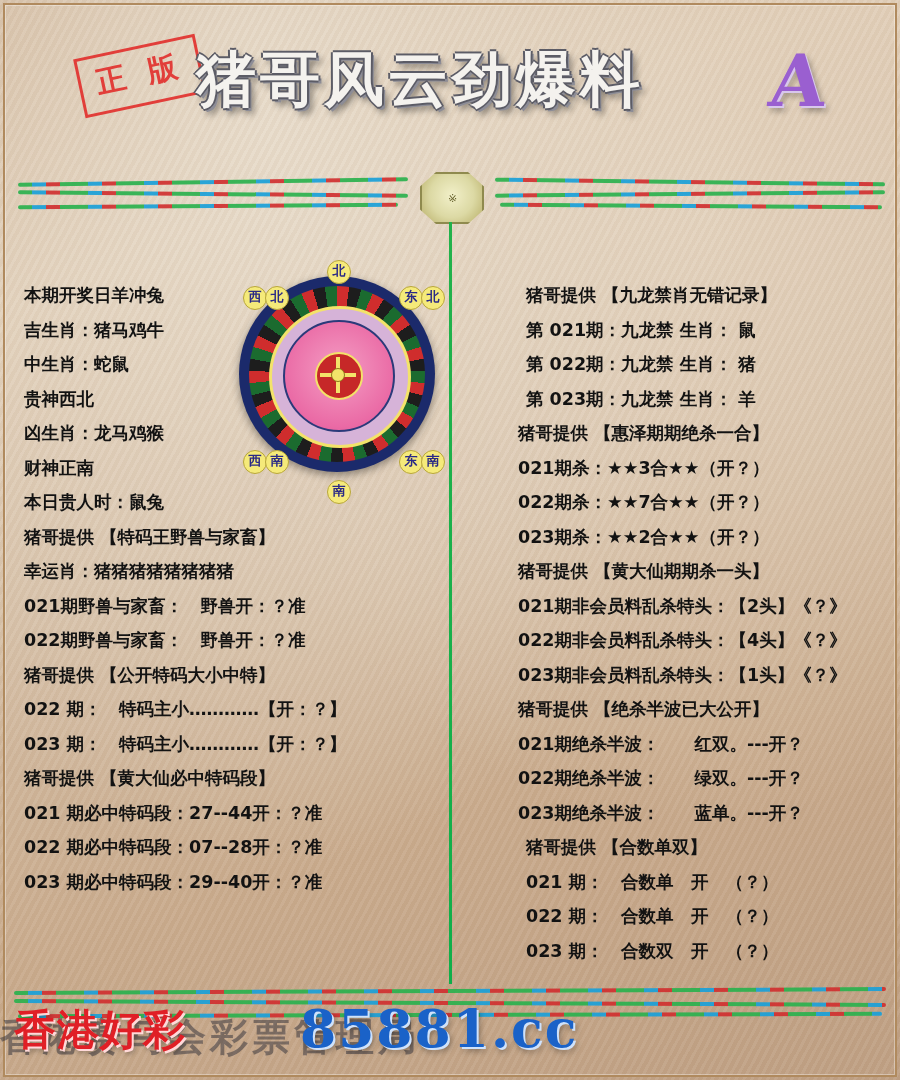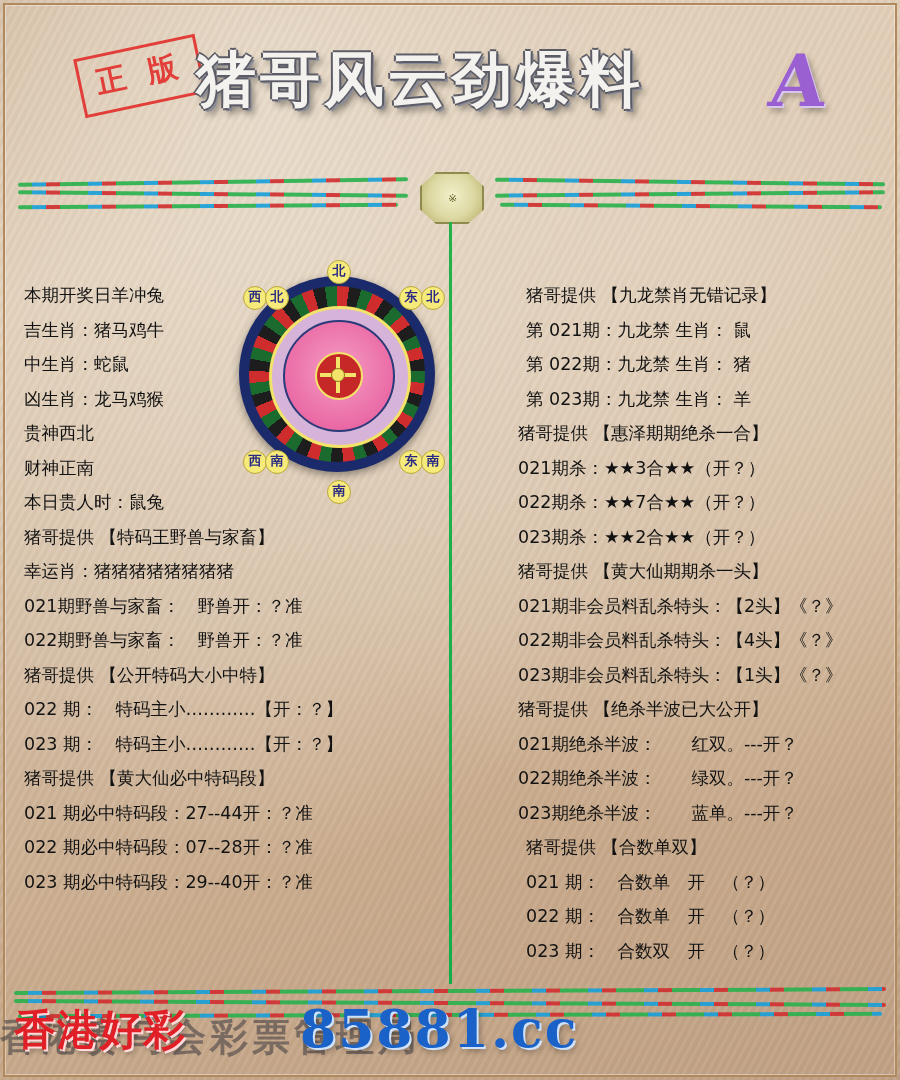--- a/index.html
+++ b/index.html
@@ -238,21 +238,21 @@
   .dir.se2{ left: 196px; top: 188px; }
 
   
   .col {
     position: absolute;
     top: 278px;
     font-size: 17.5px;
     line-height: 34.5px;
     color: #121212;
     font-family: "DejaVu Sans", "Liberation Sans", sans-serif;
-    font-weight: normal;
+    font-weight: bold;
     white-space: nowrap;
   }
   .col-left  { left: 24px;  width: 410px; }
   .col-right { left: 474px; width: 400px; margin-left: 44px; }
   .line { display: block; }
   .indent-1 { padding-left: 8px; }
 
   
   .footer-waves {
     position: absolute;
@@ -344,22 +344,22 @@
     <div class="dir sw1">西</div>
     <div class="dir sw2">南</div>
     <div class="dir se1">东</div>
     <div class="dir se2">南</div>
   </div>
 
   <div class="col col-left">
     <span class="line">本期开奖日羊冲兔</span>
     <span class="line">吉生肖：猪马鸡牛</span>
     <span class="line">中生肖：蛇鼠</span>
+    <span class="line">贵神西北</span>
     <span class="line">凶生肖：龙马鸡猴</span>
-    <span class="line">贵神西北</span>
     <span class="line">财神正南</span>
     <span class="line">本日贵人时：鼠兔</span>
     <span class="line">猪哥提供 【特码王野兽与家畜】</span>
     <span class="line">幸运肖：猪猪猪猪猪猪猪猪</span>
     <span class="line">021期野兽与家畜：　野兽开：？准</span>
     <span class="line">022期野兽与家畜：　野兽开：？准</span>
     <span class="line">猪哥提供 【公开特码大小中特】</span>
     <span class="line">022 期：　特码主小…………【开：？】</span>
     <span class="line">023 期：　特码主小…………【开：？】</span>
     <span class="line">猪哥提供 【黄大仙必中特码段】</span>

